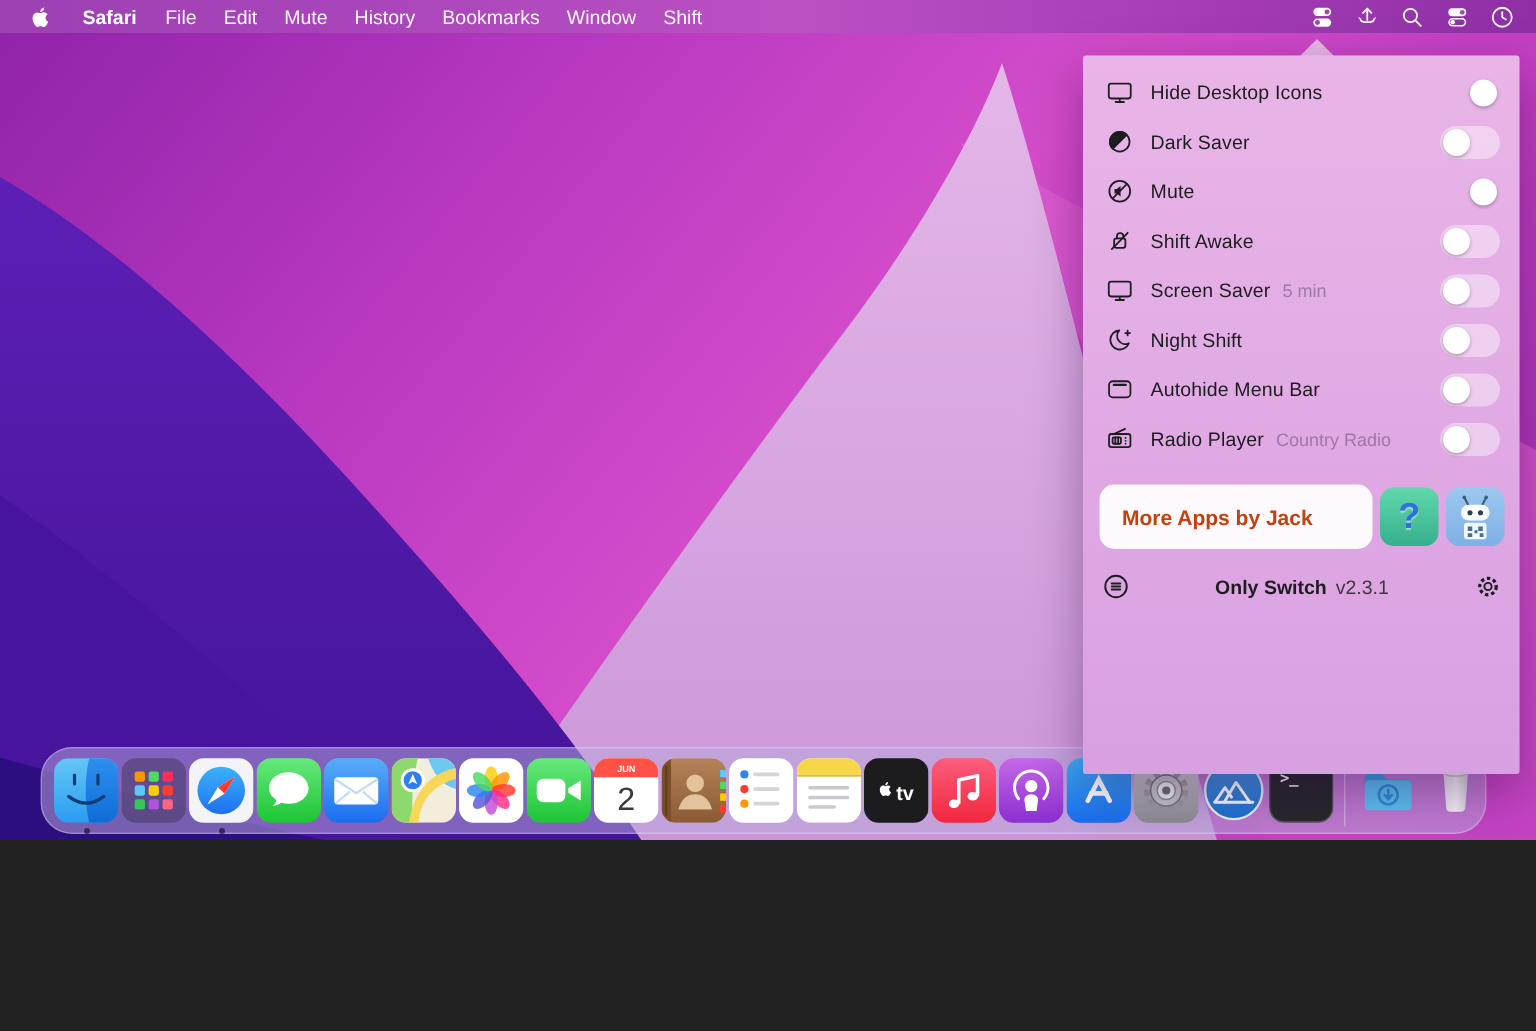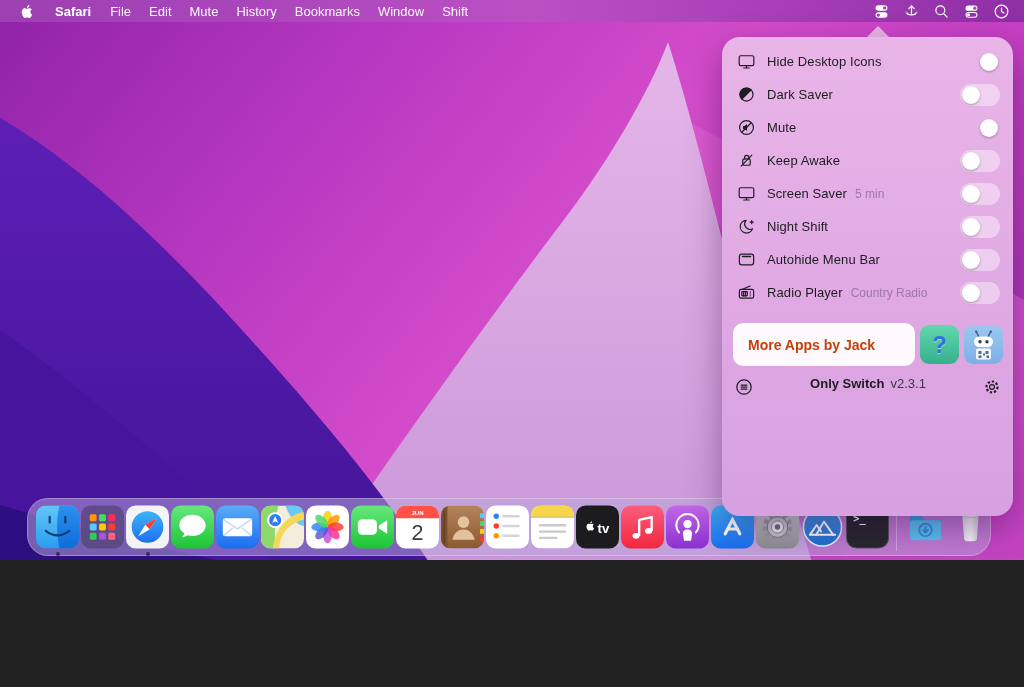--- a/index.html
+++ b/index.html
@@ -14,21 +14,21 @@
   .mb-apple{display:flex;align-items:center;padding:0 10px;}
   .mb-app{font-weight:700;padding:0 10px;}
   .mb-item{padding:0 9px;opacity:.96;}
   .mb-right{margin-left:auto;display:flex;align-items:center;gap:4px;padding-right:10px;}
   .mb-status{display:flex;align-items:center;justify-content:center;width:26px;height:22px;}
   .mb-status svg{display:block;}
   
   .panel-wrap{position:absolute;z-index:10;left:722px;top:26px;width:291px;}
   .panel-arrow{position:absolute;left:144px;top:0;width:0;height:0;
     border-left:12px solid transparent;border-right:12px solid transparent;border-bottom:12px solid #e9b5e7;}
-  .panel{position:absolute;top:11px;left:0;width:291px;height:479px;border-radius:18px;
+  .panel{position:absolute;top:11px;left:0;width:291px;height:479px;border-radius:2px;
     background:linear-gradient(180deg,#e9b5e7 0%,#e0a9e4 55%,#d7a0e1 100%);
     box-shadow:0 12px 34px rgba(40,0,60,.38);display:flex;flex-direction:column;}
   .sw-list{padding-top:8px;}
   .sw-row{display:flex;align-items:center;height:33px;padding:0 13px 0 12px;}
   .sw-icon{width:24px;display:flex;justify-content:center;}
   .sw-icon svg{display:block;}
   .sw-label{margin-left:9px;font-size:13px;color:#1c1c1e;letter-spacing:.1px;}
   .sw-detail{margin-left:8px;font-size:12px;color:rgba(92,70,104,.5);}
   .toggle{margin-left:auto;position:relative;width:40px;height:22px;border-radius:11px;cursor:pointer;flex:none;}
   .toggle.off{background:rgba(255,255,255,.42);}
@@ -36,21 +36,21 @@
     box-shadow:0 1px 2.5px rgba(0,0,0,.3);}
   .toggle.off .knob{left:2px;}
   .toggle.on .knob{left:20px;}
   .more-row{display:flex;align-items:center;margin:14px 10px 0 11px;gap:5px;}
   .more-box{flex:1;height:43px;border-radius:10px;background:rgba(255,255,255,.93);display:flex;align-items:center;}
   .more-box span{padding-left:15px;font-size:14px;font-weight:700;color:#c2410c;}
   .mini-app{width:39px;height:39px;border-radius:9px;flex:none;display:flex;align-items:center;justify-content:center;}
   .mini-app.q{background:linear-gradient(180deg,#62d7ab,#35b08e);}
   .mini-app.q span{font-size:24px;font-weight:800;color:#2f6fe0;text-shadow:0 1px 1px rgba(255,255,255,.5);}
   .mini-app.robot{background:linear-gradient(180deg,#9cc7ef,#7fb0e6);}
-  .panel-footer{display:flex;align-items:flex-start;margin:10px 10px 0 11px;height:30px;position:relative;}
+  .panel-footer{display:flex;align-items:center;margin:10px 10px 0 11px;height:30px;position:relative;}
   .pf-center{position:absolute;left:0;right:0;text-align:center;font-size:13px;color:#1d1d1f;}
   .pf-center .appname{font-weight:700;}
   .pf-center .ver{margin-left:6px;font-weight:400;color:#3a3a3c;}
   .pf-btn{width:22px;height:22px;display:flex;align-items:center;justify-content:center;cursor:pointer;z-index:1;}
   .pf-right{margin-left:auto;}
   
   .dock{position:absolute;z-index:5;left:27px;bottom:4px;width:964px;height:58px;border-radius:21px;
     background:rgba(186,170,222,.52);border:1px solid rgba(255,255,255,.28);
     display:flex;align-items:center;padding:0 7px;box-sizing:border-box;}
   .dock-item{position:relative;width:43px;height:44px;margin:0 1px;flex:none;cursor:pointer;}
@@ -201,21 +201,21 @@
             </span>
           </div>
           <div class="sw-row">
             <span class="sw-icon">
               <svg width="19" height="19" viewBox="0 0 24 24" stroke="#1d1d1f" stroke-width="1.5" fill="none" stroke-linecap="round" stroke-linejoin="round">
                 <rect x="7.25" y="10" width="9.5" height="8" rx="2"></rect>
                 <path d="M9.6 10V8.3a2.7 2.7 0 0 1 5.4 0V10"></path>
                 <path d="M5.3 19L18.7 5.3"></path>
               </svg>
             </span>
-            <span class="sw-label">Keep Awake</span>
+            <span class="sw-label">Shift Awake</span>
             <span class="toggle off">
               <span class="knob"></span>
             </span>
           </div>
           <div class="sw-row">
             <span class="sw-icon">
               <svg width="19" height="19" viewBox="0 0 24 24" stroke="#1d1d1f" stroke-width="1.5" fill="none" stroke-linecap="round" stroke-linejoin="round">
                 <rect x="2.75" y="4.75" width="18.5" height="12.5" rx="2"></rect>
                 <path d="M12 17.5v2.3M8.5 20.2h7"></path>
               </svg>

